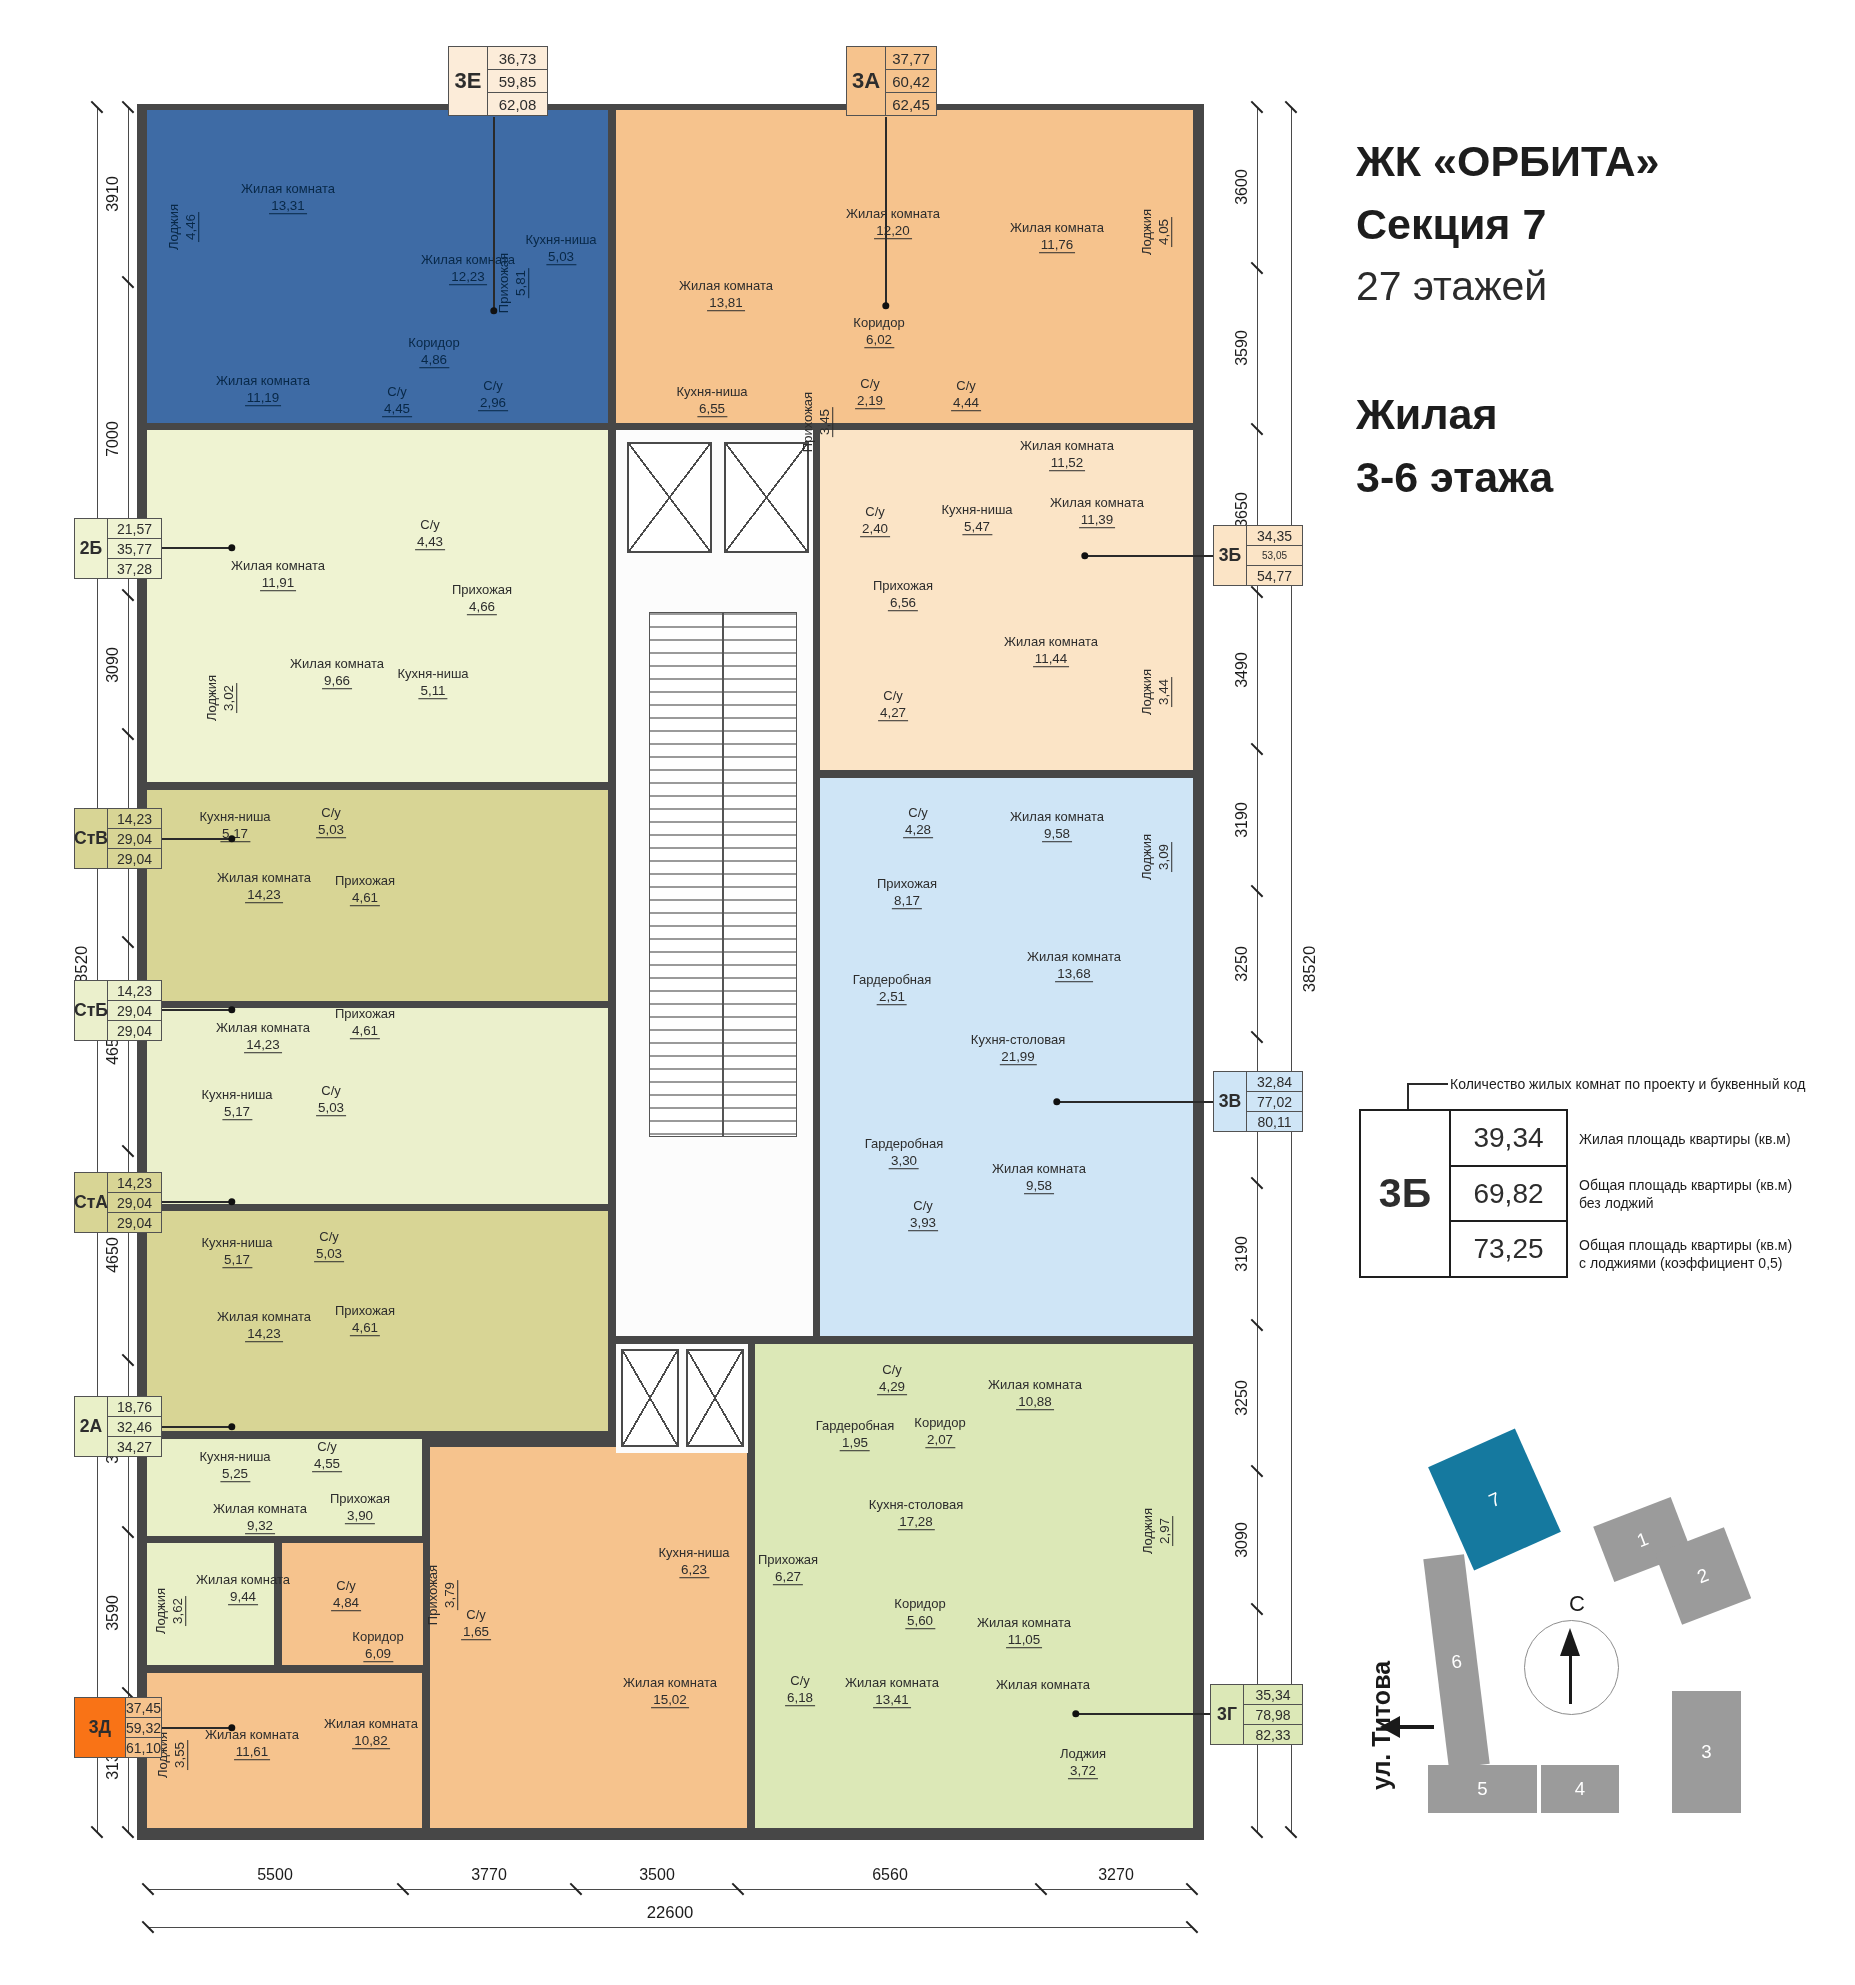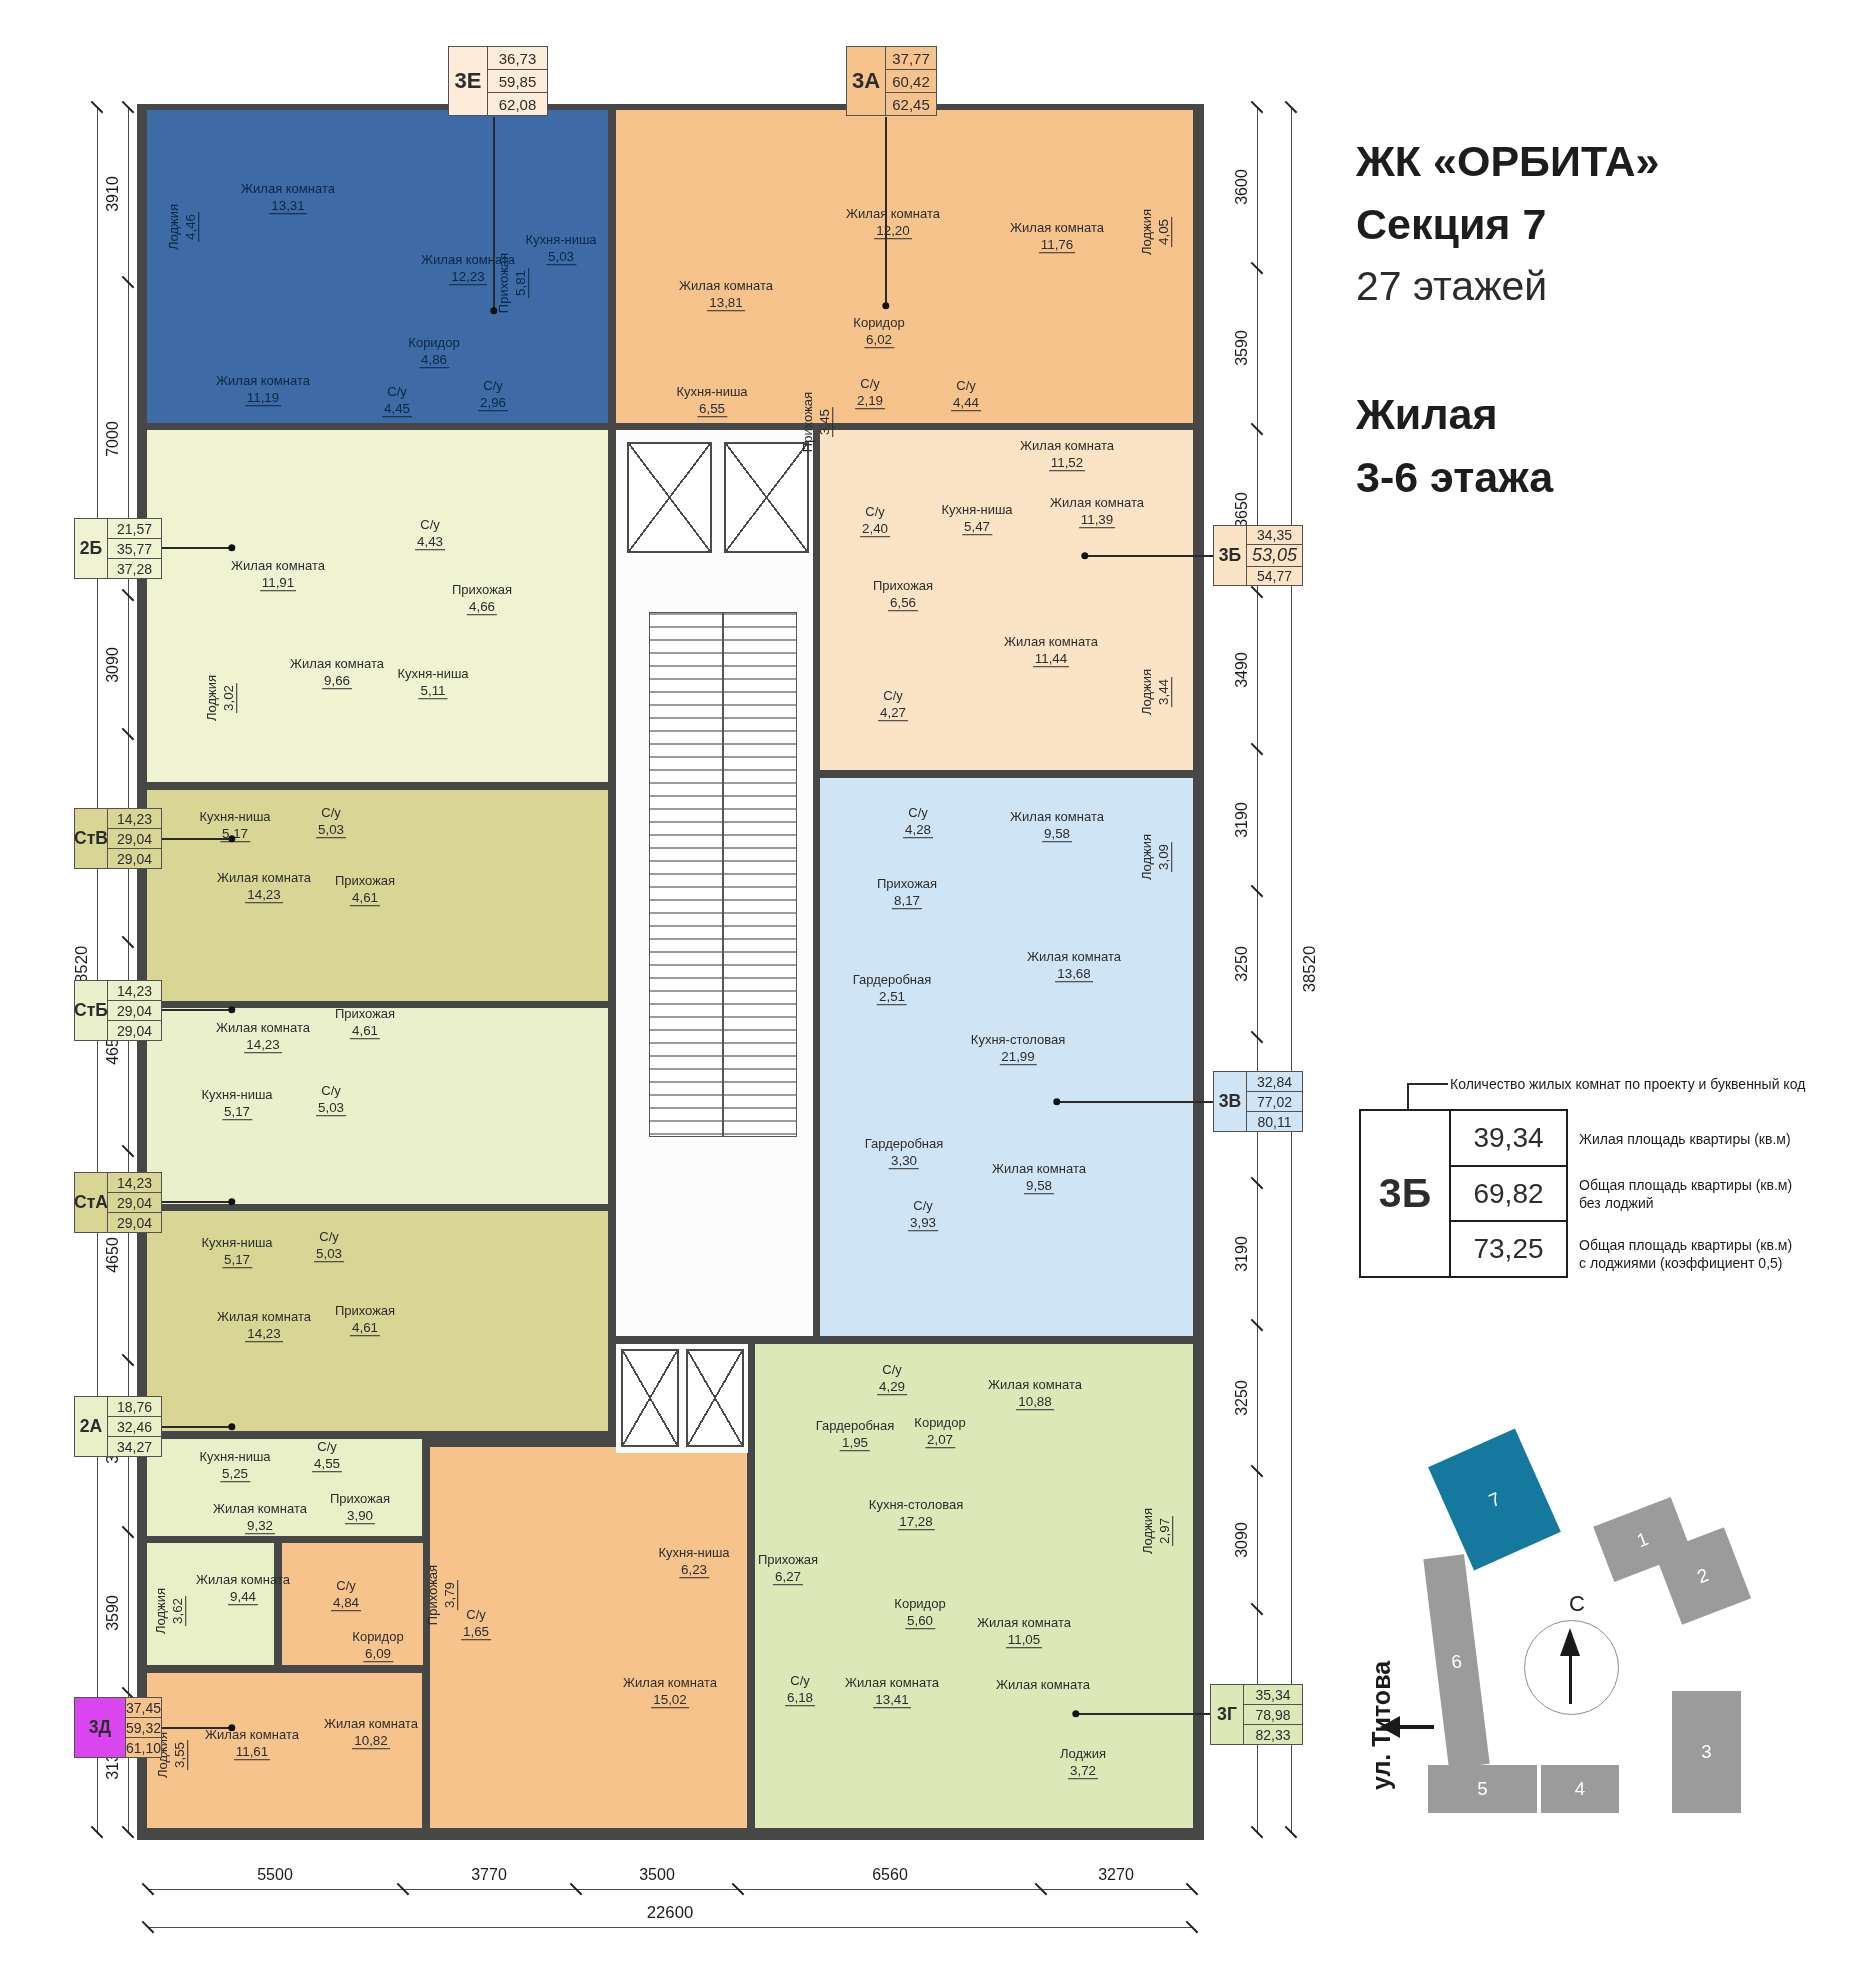--- a/index.html
+++ b/index.html
@@ -223,21 +223,21 @@
           <div style="font-size: 15px;">60,42</div>
           <div style="font-size: 15px;">62,45</div>
         </div>
       </div>
       <div class="thin" style="left: 1085px; top: 555px; width: 128px; height: 1.9px;"></div>
       <div class="dot" style="left: 1085px; top: 556px;"></div>
       <div class="tag" style="left: 1213px; top: 525px; width: 90px; height: 61px; background: rgb(251, 228, 198);">
         <div class="code" style="width: 33px; font-size: 17.6px; background: rgb(251, 228, 198);">3Б</div>
         <div class="vals" style="background: rgb(251, 228, 198);">
           <div style="font-size: 14px;">34,35</div>
-          <div style="font-size: 18px; font-style: italic;">53,05</div>
+          <div style="font-size: 10px;">53,05</div>
           <div style="font-size: 14px;">54,77</div>
         </div>
       </div>
       <div class="thin" style="left: 1057px; top: 1101px; width: 156px; height: 1.9px;"></div>
       <div class="dot" style="left: 1057px; top: 1102px;"></div>
       <div class="tag" style="left: 1213px; top: 1071px; width: 90px; height: 61px; background: rgb(207, 229, 246);">
         <div class="code" style="width: 33px; font-size: 17.6px; background: rgb(207, 229, 246);">3В</div>
         <div class="vals" style="background: rgb(207, 229, 246);">
           <div style="font-size: 14px;">32,84</div>
           <div style="font-size: 14px;">77,02</div>
@@ -300,21 +300,21 @@
         <div class="code" style="width: 33px; font-size: 17.6px; background: rgb(233, 240, 200);">2А</div>
         <div class="vals" style="background: rgb(233, 240, 200);">
           <div style="font-size: 14px;">18,76</div>
           <div style="font-size: 14px;">32,46</div>
           <div style="font-size: 14px;">34,27</div>
         </div>
       </div>
       <div class="thin" style="left: 162px; top: 1727px; width: 70px; height: 1.9px;"></div>
       <div class="dot" style="left: 232px; top: 1728px;"></div>
       <div class="tag" style="left: 74px; top: 1697px; width: 88px; height: 61px; background: rgb(246, 195, 141);">
-        <div class="code" style="width: 56px; font-size: 17.6px; background: #d946ef;">3Д</div>
+        <div class="code" style="width: 56px; font-size: 17.6px; background: #f97316;">3Д</div>
         <div class="vals" style="background: rgb(246, 195, 141);">
           <div style="font-size: 14px;">37,45</div>
           <div style="font-size: 14px;">59,32</div>
           <div style="font-size: 14px;">61,10</div>
         </div>
       </div>
       <div class="line" style="left: 128px; top: 107px; width: 1.4px; height: 1725px;"></div>
       <div class="line" style="left: 97px; top: 107px; width: 1.4px; height: 1725px;"></div>
       <div class="tick" style="left: 128px; top: 107px;"></div>
       <div class="tick" style="left: 128px; top: 282px;"></div>

